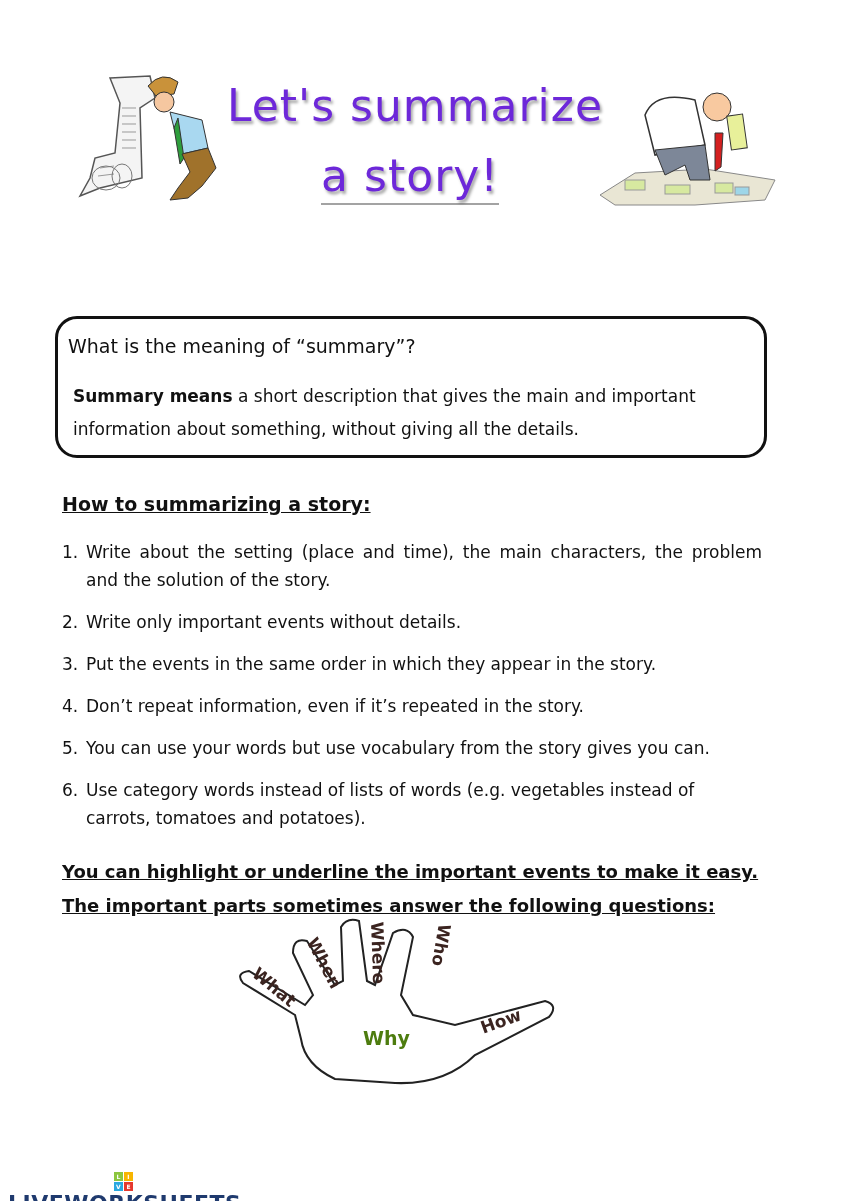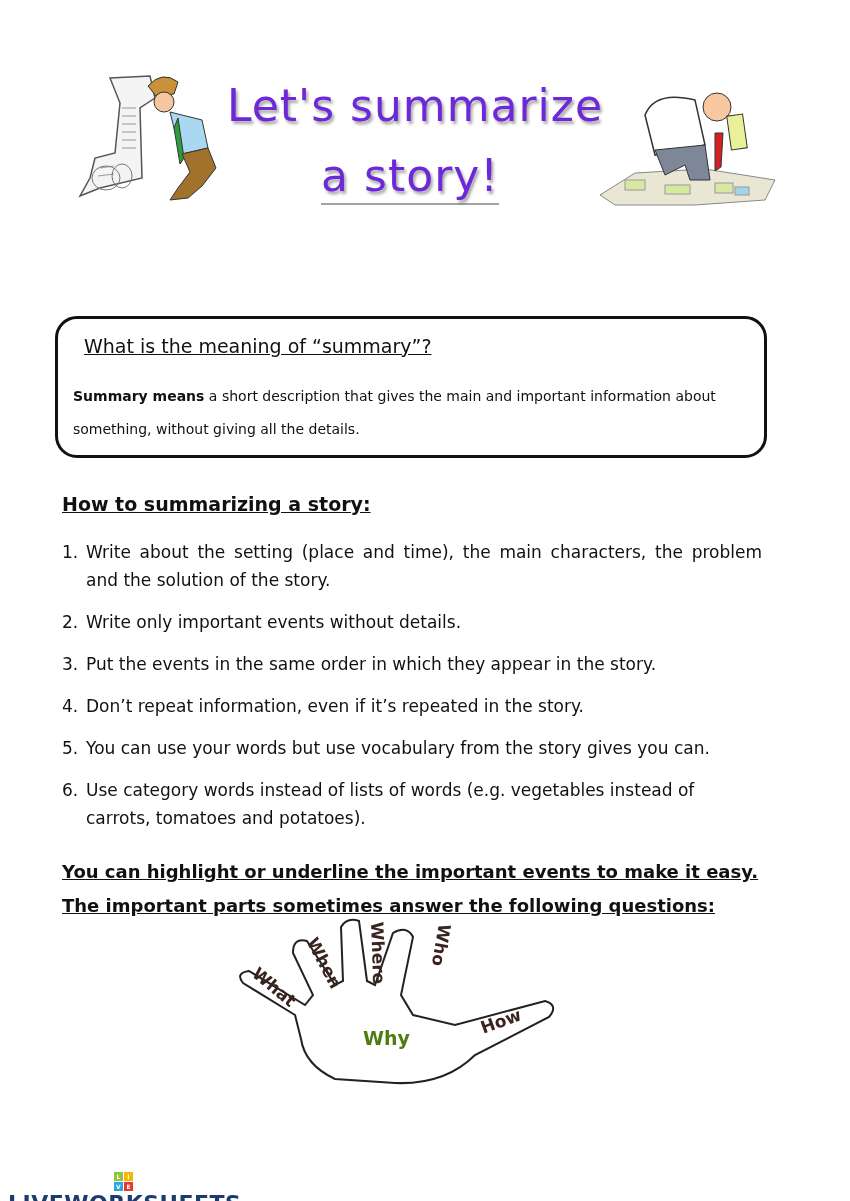--- a/index.html
+++ b/index.html
@@ -6,22 +6,22 @@
   body { width:850px; height:1201px; position:relative; overflow:hidden;
          font-family:"DejaVu Sans", sans-serif; color:#111; }
   .abs { position:absolute; }
   .title { font-family:"DejaVu Sans", sans-serif; font-weight:normal; color:#6d28d9;
            text-shadow: 2px 3px 3px rgba(0,0,0,0.35); letter-spacing:1px; text-align:center; }
   .title-line1 { left:205px; top:80px; width:420px; font-size:44px; }
   .title-line2 { left:300px; top:150px; width:220px; font-size:44px; }
   .title-line2 span { border-bottom:2px solid #a3a3a3; padding-bottom:2px; }
   .definition-box { left:55px; top:316px; width:712px; height:142px; border:3px solid #111;
                     border-radius:22px; box-sizing:border-box; }
-  .box-heading { left:84px; top:335px; font-size:19px; text-decoration:underline; font-weight:500; }
-  .box-text { left:73px; top:380px; width:690px; font-size:14px; line-height:33px; }
+  .box-heading { left:68px; top:335px; font-size:19px; font-weight:500; }
+  .box-text { left:73px; top:380px; width:690px; font-size:17px; line-height:33px; }
   .box-text b { font-weight:bold; }
   .section-heading { left:62px; top:493px; font-size:19px; text-decoration:underline; font-weight:600; }
   .steps { left:62px; top:538px; width:700px; font-size:17px; line-height:28px; }
   .step { display:flex; margin-bottom:14px; }
   .step .num { width:24px; flex:none; }
   .step .txt { flex:1; }
   .step.justify .txt { text-align:justify; text-align-last:left; }
   .highlight { left:62px; top:855px; width:720px; font-size:18px; font-weight:600; text-decoration:underline; line-height:34px; }
   .footer-logo { left:8px; top:1172px; font-size:22px; font-weight:bold; color:#1f3a6e; letter-spacing:0.5px; display:flex; align-items:center;flex-direction:column; }
   .logo-mark { display:grid; grid-template-columns:9px 9px; grid-gap:1px; margin-right:2px; }

